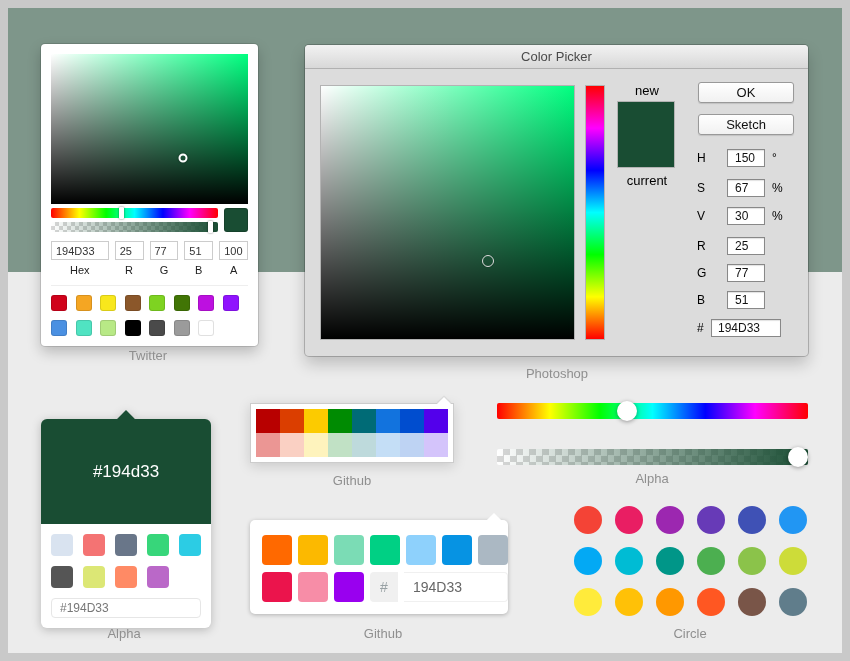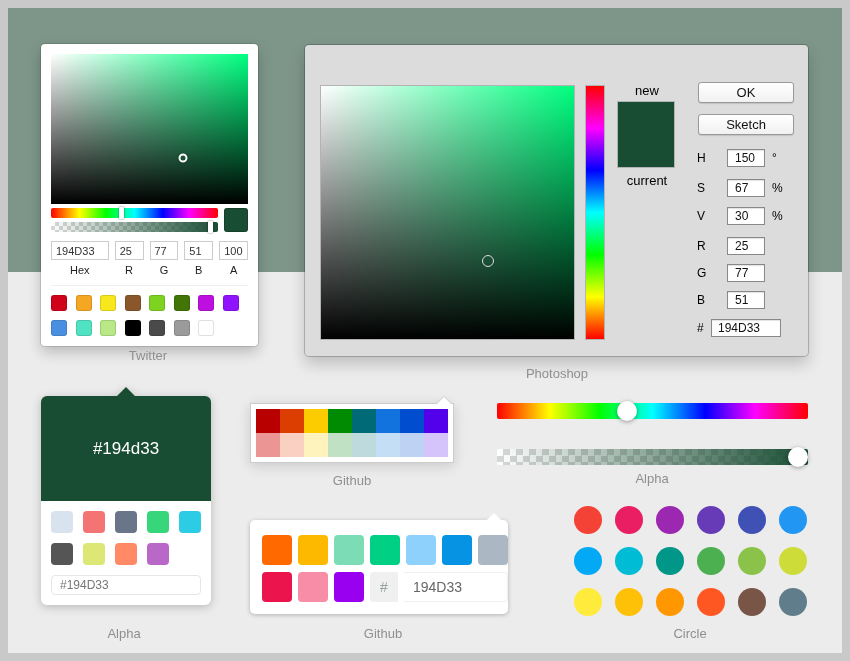--- a/index.html
+++ b/index.html
@@ -68,21 +68,21 @@
   .ps-lab{width:30px;font-size:12px;color:#000;}
   .ps-input{width:38px;height:18px;border:1px solid #888;box-shadow:inset 0 1px 1px rgba(0,0,0,.12);font-size:12px;
       padding:0 0 0 7px;color:#111;box-sizing:border-box;font-family:inherit;background:#fff;}
   .ps-unit{margin-left:7px;font-size:12px;color:#000;}
   .ps-hex{position:absolute;left:392px;top:274px;display:flex;align-items:center;height:18px;}
   .ps-hex .ps-lab{width:14px;}
   .ps-hex-input{width:70px;height:18px;border:1px solid #888;box-shadow:inset 0 1px 1px rgba(0,0,0,.12);font-size:12px;
       padding:0 0 0 6px;color:#111;box-sizing:border-box;font-family:inherit;background:#fff;}
 
   
-  .block{position:absolute;left:33px;top:388px;width:170px;filter:drop-shadow(0 2px 5px rgba(0,0,0,.22));}
+  .block{position:absolute;left:33px;top:411px;width:170px;filter:drop-shadow(0 2px 5px rgba(0,0,0,.22));}
   .block-arrow{position:absolute;left:78px;top:-6px;width:14px;height:14px;transform:rotate(45deg);}
   .block-head{position:relative;height:105px;border-radius:6px 6px 0 0;display:flex;align-items:center;
       justify-content:center;font-size:17px;color:#fff;}
   .block-body{background:#fff;border-radius:0 0 6px 6px;padding:10px;}
   .block-swatches{display:flex;flex-wrap:wrap;gap:10px;width:150px;}
   .block-swatch{width:22px;height:22px;border-radius:4px;}
   .block-input{display:block;width:100%;height:20px;margin-top:10px;border:1px solid #e6e6e6;border-radius:4px;
       font-size:12px;color:#777;padding:0 0 0 8px;box-sizing:border-box;font-family:inherit;}
 
   
@@ -179,20 +179,21 @@
           <div class="sk-preset" style="background: rgb(184, 233, 134);"></div>
           <div class="sk-preset" style="background: rgb(0, 0, 0);"></div>
           <div class="sk-preset" style="background: rgb(74, 74, 74);"></div>
           <div class="sk-preset" style="background: rgb(155, 155, 155);"></div>
           <div class="sk-preset" style="background: rgb(255, 255, 255);"></div>
         </div>
     </div>
     <div class="caption cap-sketch">Twitter</div>
 
     <div class="ps">
+      <div class="ps-header">Color Picker</div>
       <div class="ps-sat">
         <div class="ps-sat-pointer"></div>
       </div>
       <div class="ps-hue"></div>
       <div class="ps-new">new</div>
       <div class="ps-swatch" style="background: rgb(25, 77, 51);"></div>
       <div class="ps-current">current</div>
       <button class="ps-btn ok">OK</button>
       <button class="ps-btn cancel">Sketch</button>
 

